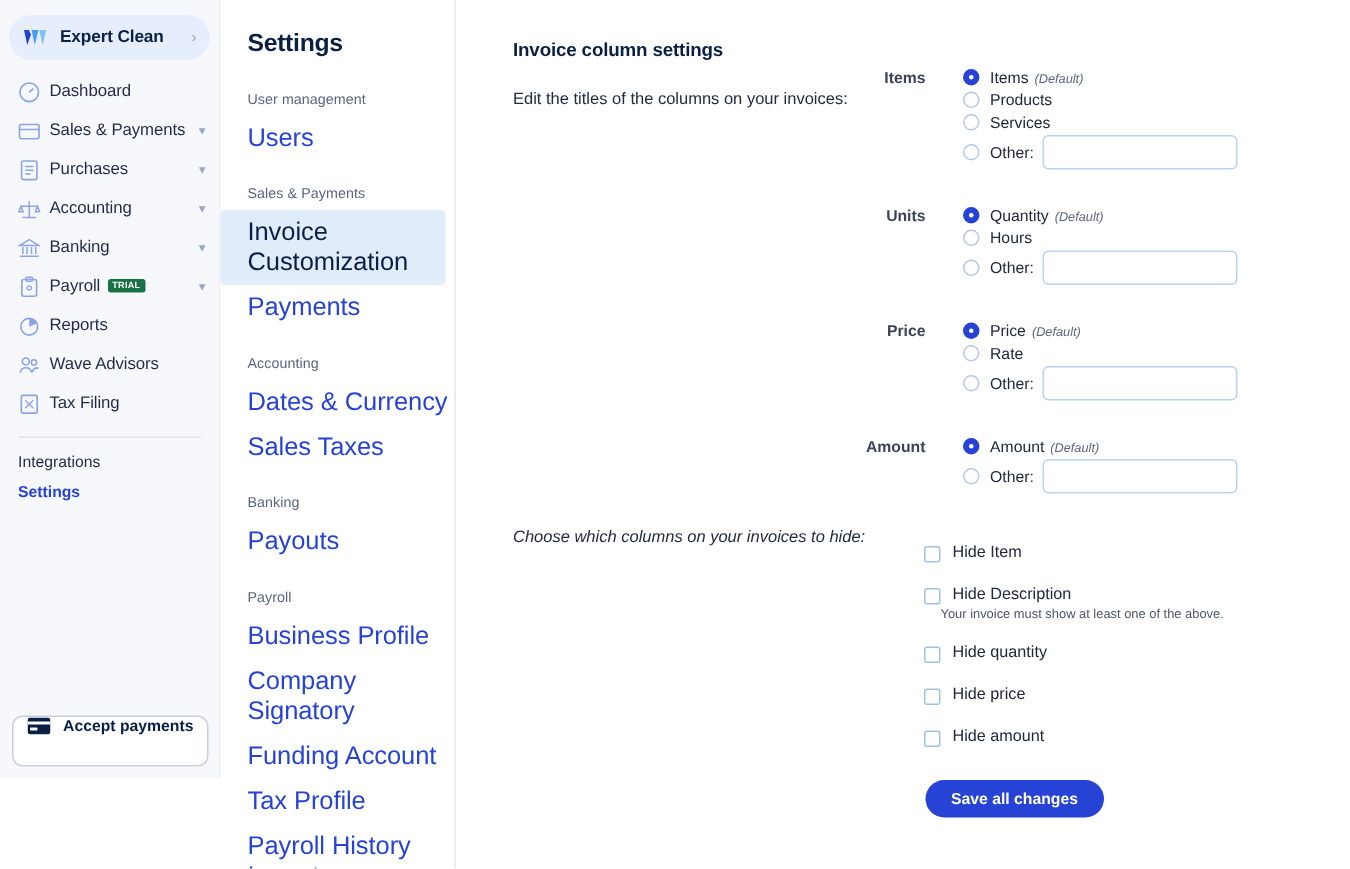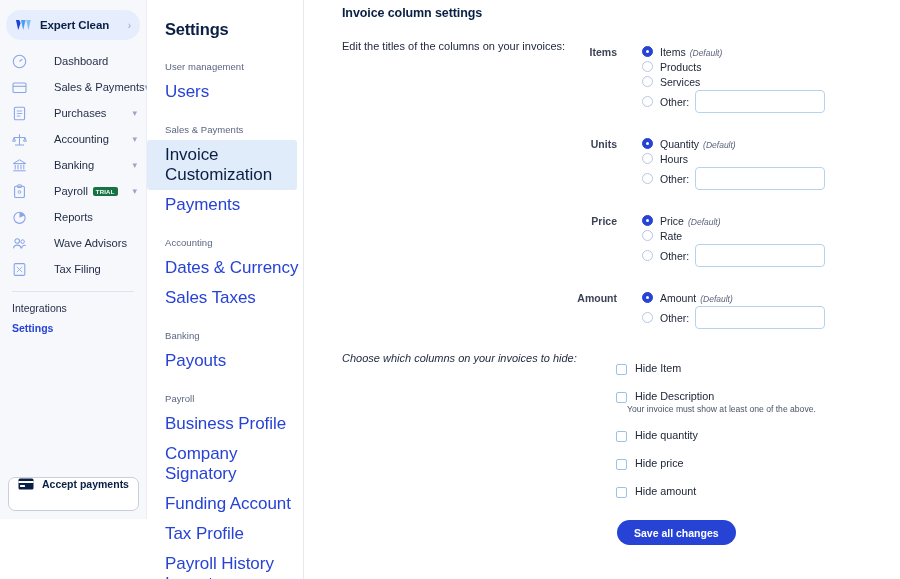--- a/index.html
+++ b/index.html
@@ -37,21 +37,21 @@
     margin-left: 8px; flex: 1; letter-spacing: -0.1px;
   }
   .brand-chev { color: #9aa7c4; font-size: 10px; margin-right: 1px; }
 
   .nav-item {
     height: 26px; display: flex; align-items: center;
     padding: 0 9px 0 12px; cursor: pointer; position: relative;
   }
   .nav-ico { width: 15px; height: 15px; flex: 0 0 15px; display:flex; align-items:center; justify-content:center; }
   .nav-label {
-    font-size: 11.2px; color: #1f2b45; margin-left: 27px;
+    font-size: 11.2px; color: #1f2b45; margin-left: 6px;
     white-space: nowrap; letter-spacing: -0.05px;
   }
   .nav-chev { margin-left: auto; color: #9aa7c4; font-size: 9px; line-height: 1; }
   .trial-badge {
     display: inline-block; background: #177245; color: #ffffff;
     font-size: 6px; font-weight: bold; letter-spacing: 0.2px;
     padding: 1.5px 3px; border-radius: 2px; margin-left: 5px;
     vertical-align: middle; position: relative; top: -0.5px;
   }
 
@@ -92,21 +92,21 @@
   .set-link {
     font-size: 17px; font-weight: normal; color: #2743d6;
     padding: 5px 0 5px 18px; cursor: pointer; letter-spacing: -0.05px;
   }
   .set-link.active {
     background: #e1ecfb; color: #0a1f44;
     margin-right: 6px; border-radius: 3px;
   }
 
   
-  .main { flex: 1; height: 428px; background: #ffffff; position: relative; padding: 6px 40px 0 38px; }
+  .main { flex: 1; height: 428px; background: #ffffff; position: relative; padding: 26px 40px 0 38px; }
   .main-title { font-size: 12.5px; font-weight: bold; color: #0a1f44; letter-spacing: -0.1px; }
   .main-sub { font-size: 11px; color: #222b3f; margin-top: 20px; }
 
   .field-rows { position: absolute; left: 268px; top: 44px; width: 290px; }
   .frow { display: flex; margin-bottom: 22px; gap: 16px; }
   .frow:last-child { margin-bottom: 0; }
   .frow-label {
     width: 54px; flex: 0 0 54px; text-align: right; padding-right: 9px;
     font-size: 10.5px; font-weight: bold; color: #3c4356; padding-top: 2px;
   }

